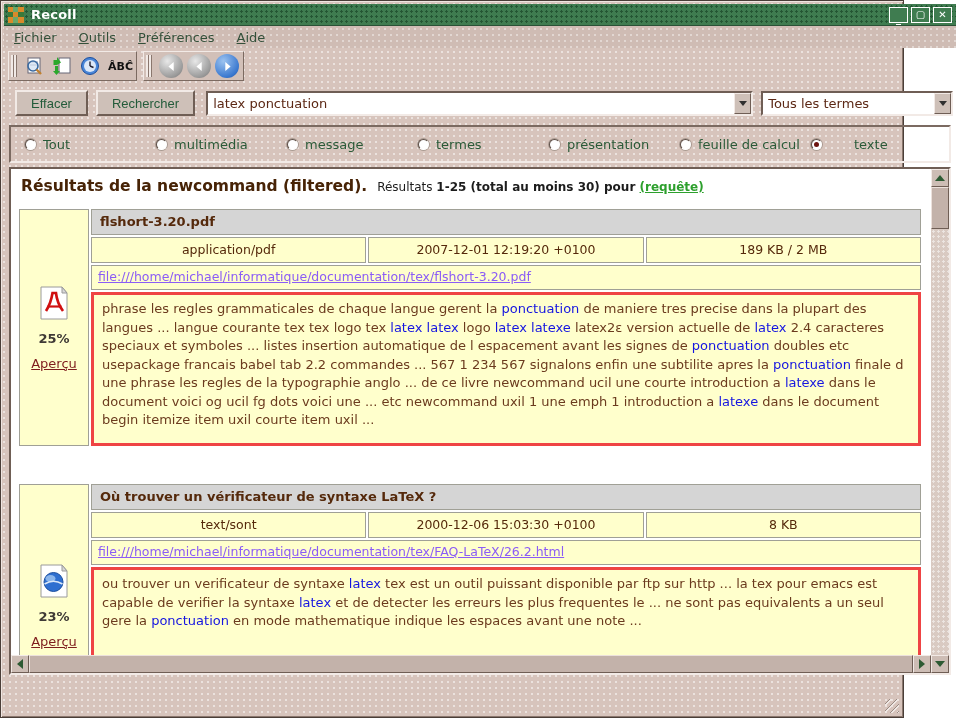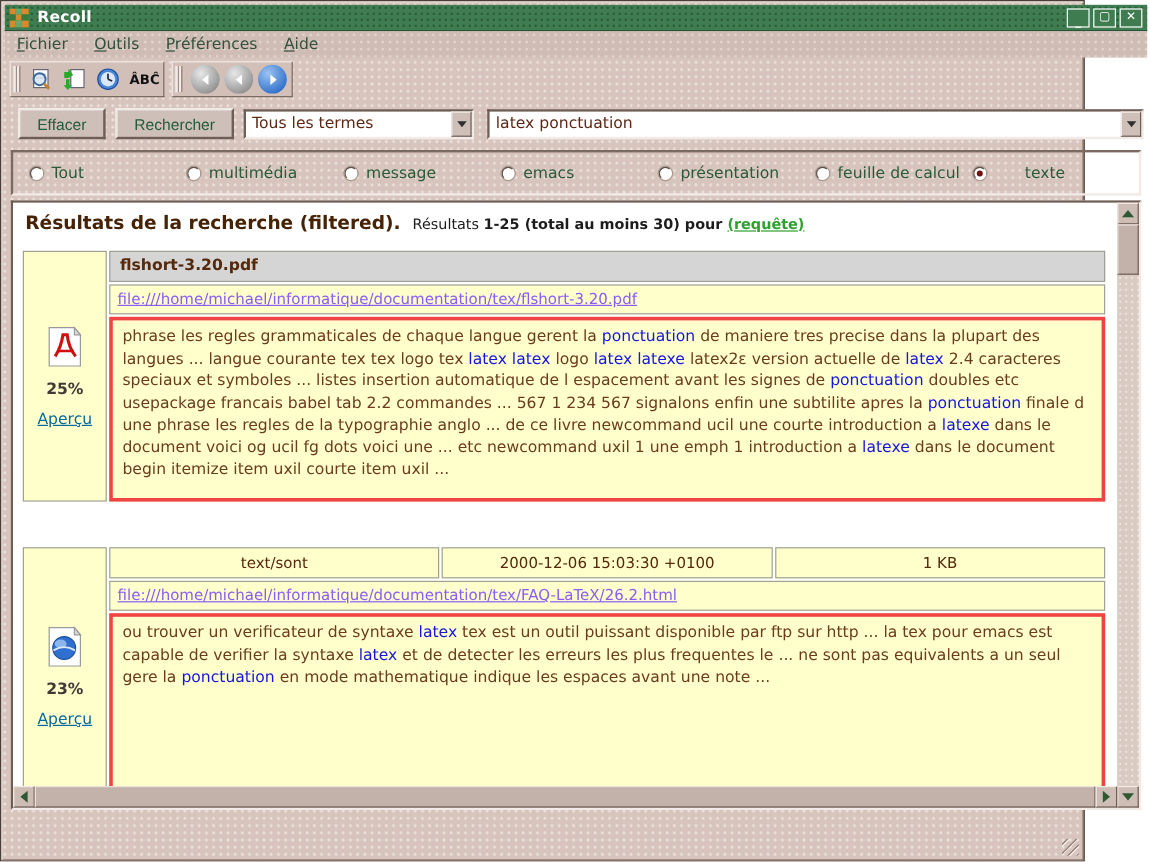--- a/index.html
+++ b/index.html
@@ -119,21 +119,21 @@
   .rh-link { color:#2da02d; font-weight:bold; text-decoration:underline; cursor:pointer; }
 
   .result { display:flex; margin:0 10px 0 0; }
   .result + .result { margin-top:38px; }
   .res-left {
     width:70px; flex:0 0 auto; background:#ffffcc; margin-right:2px;
     border:1px solid #a0a096;
     display:flex; flex-direction:column; align-items:center; justify-content:center; gap:10px;
   }
   .res-pct { font-size:13px; font-weight:bold; color:#3f3a35;text-align:center; }
-  .res-preview { font-size:13px; color:#0369a1; text-decoration:underline; cursor:pointer; }
+  .res-preview { font-size:13px; color:#7f1d1d; text-decoration:underline; cursor:pointer; }
   .res-right { flex:1; display:flex; flex-direction:column; gap:2px; min-width:0; }
   .res-title {
     background:#d5d5d5; border:1px solid #a0a096; height:26px; line-height:24px;
     font-size:13px; font-weight:bold; color:#55290b; padding-left:8px;
   }
   .res-meta { display:flex; gap:2px; height:26px; }
   .res-meta-cell {
     flex:1; background:#ffffcc; border:1px solid #a0a096; text-align:center;
     font-size:12.5px; color:#55290b; line-height:23px;
   }
@@ -261,107 +261,113 @@
         <svg width="11" height="11" viewBox="0 0 10 10">
             <path d="M3 1 L7.8 5 L3 9 Z" fill="#fff"></path>
           </svg>
       </div>
     </div>
   </div>
 
   <div class="searchrow">
     <button class="btn">Effacer</button>
     <button class="btn">Rechercher</button>
+    <div class="combo query-combo">
+      <input class="combo-input" type="text" value="latex ponctuation" style="">
+      <span class="combo-arrow">
+          <span class="tri-down"></span>
+        </span>
+    </div>
     <div class="combo mode-combo">
       <span class="combo-text">Tous les termes</span>
       <span class="combo-arrow">
           <span class="tri-down"></span>
         </span>
     </div>
-    <div class="combo query-combo">
-      <input class="combo-input" type="text" value="latex ponctuation" style="">
-      <span class="combo-arrow">
-          <span class="tri-down"></span>
-        </span>
-    </div>
   </div>
 
   <div class="filterrow">
     <span class="filter-item">
         <span class="radio"></span>
         <span>Tout</span>
       </span>
     <span class="filter-item">
         <span class="radio"></span>
         <span>multimédia</span>
       </span>
     <span class="filter-item">
         <span class="radio"></span>
         <span>message</span>
       </span>
     <span class="filter-item">
         <span class="radio"></span>
-        <span>emacs</span>
+        <span>termes</span>
       </span>
     <span class="filter-item">
         <span class="radio"></span>
         <span>présentation</span>
       </span>
     <span class="filter-item">
         <span class="radio"></span>
         <span>feuille de calcul</span>
       </span>
     <span class="filter-item checked">
         <span class="radio"></span>
         <span>texte</span>
       </span>
   </div>
 
   <div class="results">
     <div class="results-view">
 
       <div class="res-header">
-        <span class="rh-big">Résultats de la recherche (filtered).</span><span>Résultats </span><span class="rh-range">1-25 (total au moins 30) pour </span><a class="rh-link">(requête)</a>
+        <span class="rh-big">Résultats de la newcommand (filtered).</span><span>Résultats </span><span class="rh-range">1-25 (total au moins 30) pour </span><a class="rh-link">(requête)</a>
       </div>
 
       <div class="result">
         <div class="res-left">
           <svg width="36" height="36" viewBox="0 0 36 36">
             <path d="M5 2 L26 2 L31 8 L31 34 L5 34 Z" fill="#fff" stroke="#9a9a9a"></path>
             <path d="M26 2 L26 8 L31 8 Z" fill="#d8d8d8" stroke="#9a9a9a"></path>
             <path d="M10 26 Q15 18 16.5 8 L20 8 Q21 18 27 26" stroke="#d01010" fill="none" stroke-width="2.6"></path>
             <path d="M11.5 21.5 L25.5 21.5" stroke="#d01010" stroke-width="2.2"></path>
           </svg>
           <span class="res-pct">25%</span>
           <a class="res-preview">Aperçu</a>
         </div>
         <div class="res-right">
           <div class="res-title">flshort-3.20.pdf</div>
+          <div class="res-meta">
+            <div class="res-meta-cell">application/pdf</div>
+            <div class="res-meta-cell">2007-12-01 12:19:20 +0100</div>
+            <div class="res-meta-cell">189 KB / 2 MB</div>
+          </div>
           <div class="res-url"><a>file:///home/michael/informatique/documentation/tex/flshort-3.20.pdf</a></div>
           <div class="res-snippet snip-1"><span>phrase les regles grammaticales de chaque langue gerent la </span><span class="hl">ponctuation</span><span> de maniere tres precise dans la plupart des langues ... langue courante tex tex logo tex </span><span class="hl">latex latex</span><span> logo </span><span class="hl">latex latexe</span><span> latex2ε version actuelle de </span><span class="hl">latex</span><span> 2.4 caracteres speciaux et symboles ... listes insertion automatique de l espacement avant les signes de </span><span class="hl">ponctuation</span><span> doubles etc usepackage francais babel tab 2.2 commandes ... 567 1 234 567 signalons enfin une subtilite apres la </span><span class="hl">ponctuation</span><span> finale d une phrase les regles de la typographie anglo ... de ce livre newcommand ucil une courte introduction a </span><span class="hl">latexe</span><span> dans le document voici og ucil fg dots voici une ... etc newcommand uxil 1 une emph 1 introduction a </span><span class="hl">latexe</span><span> dans le document begin itemize item uxil courte item uxil ...</span></div>
         </div>
       </div>
 
       <div class="result">
         <div class="res-left">
           <svg width="36" height="36" viewBox="0 0 36 36">
             <path d="M5 2 L26 2 L31 8 L31 34 L5 34 Z" fill="#fff" stroke="#9a9a9a"></path>
             <path d="M26 2 L26 8 L31 8 Z" fill="#d8d8d8" stroke="#9a9a9a"></path>
             <circle cx="17.5" cy="19" r="9.5" fill="#2f6fd0" stroke="#1c4f9e"></circle>
             <ellipse cx="14.5" cy="15.5" rx="5" ry="3.6" fill="#9cc3f0" opacity=".85"></ellipse>
             <path d="M8.5 21 Q17.5 15.5 26.5 21" stroke="#dce8f8" stroke-width="1.6" fill="none"></path>
           </svg>
           <span class="res-pct">23%</span>
           <a class="res-preview">Aperçu</a>
         </div>
         <div class="res-right">
+          <div class="res-title">Où trouver un vérificateur de syntaxe LaTeX ?</div>
           <div class="res-meta">
             <div class="res-meta-cell">text/sont</div>
             <div class="res-meta-cell">2000-12-06 15:03:30 +0100</div>
-            <div class="res-meta-cell">1 KB</div>
+            <div class="res-meta-cell">8 KB</div>
           </div>
           <div class="res-url"><a>file:///home/michael/informatique/documentation/tex/FAQ-LaTeX/26.2.html</a></div>
           <div class="res-snippet snip-2"><span>ou trouver un verificateur de syntaxe </span><span class="hl">latex</span><span> tex est un outil puissant disponible par ftp sur http ... la tex pour emacs est capable de verifier la syntaxe </span><span class="hl">latex</span><span> et de detecter les erreurs les plus frequentes le ... ne sont pas equivalents a un seul gere la </span><span class="hl">ponctuation</span><span> en mode mathematique indique les espaces avant une note ...</span></div>
         </div>
       </div>
 
     </div>
 
     <div class="vscroll">
       <div class="sb-btn">

